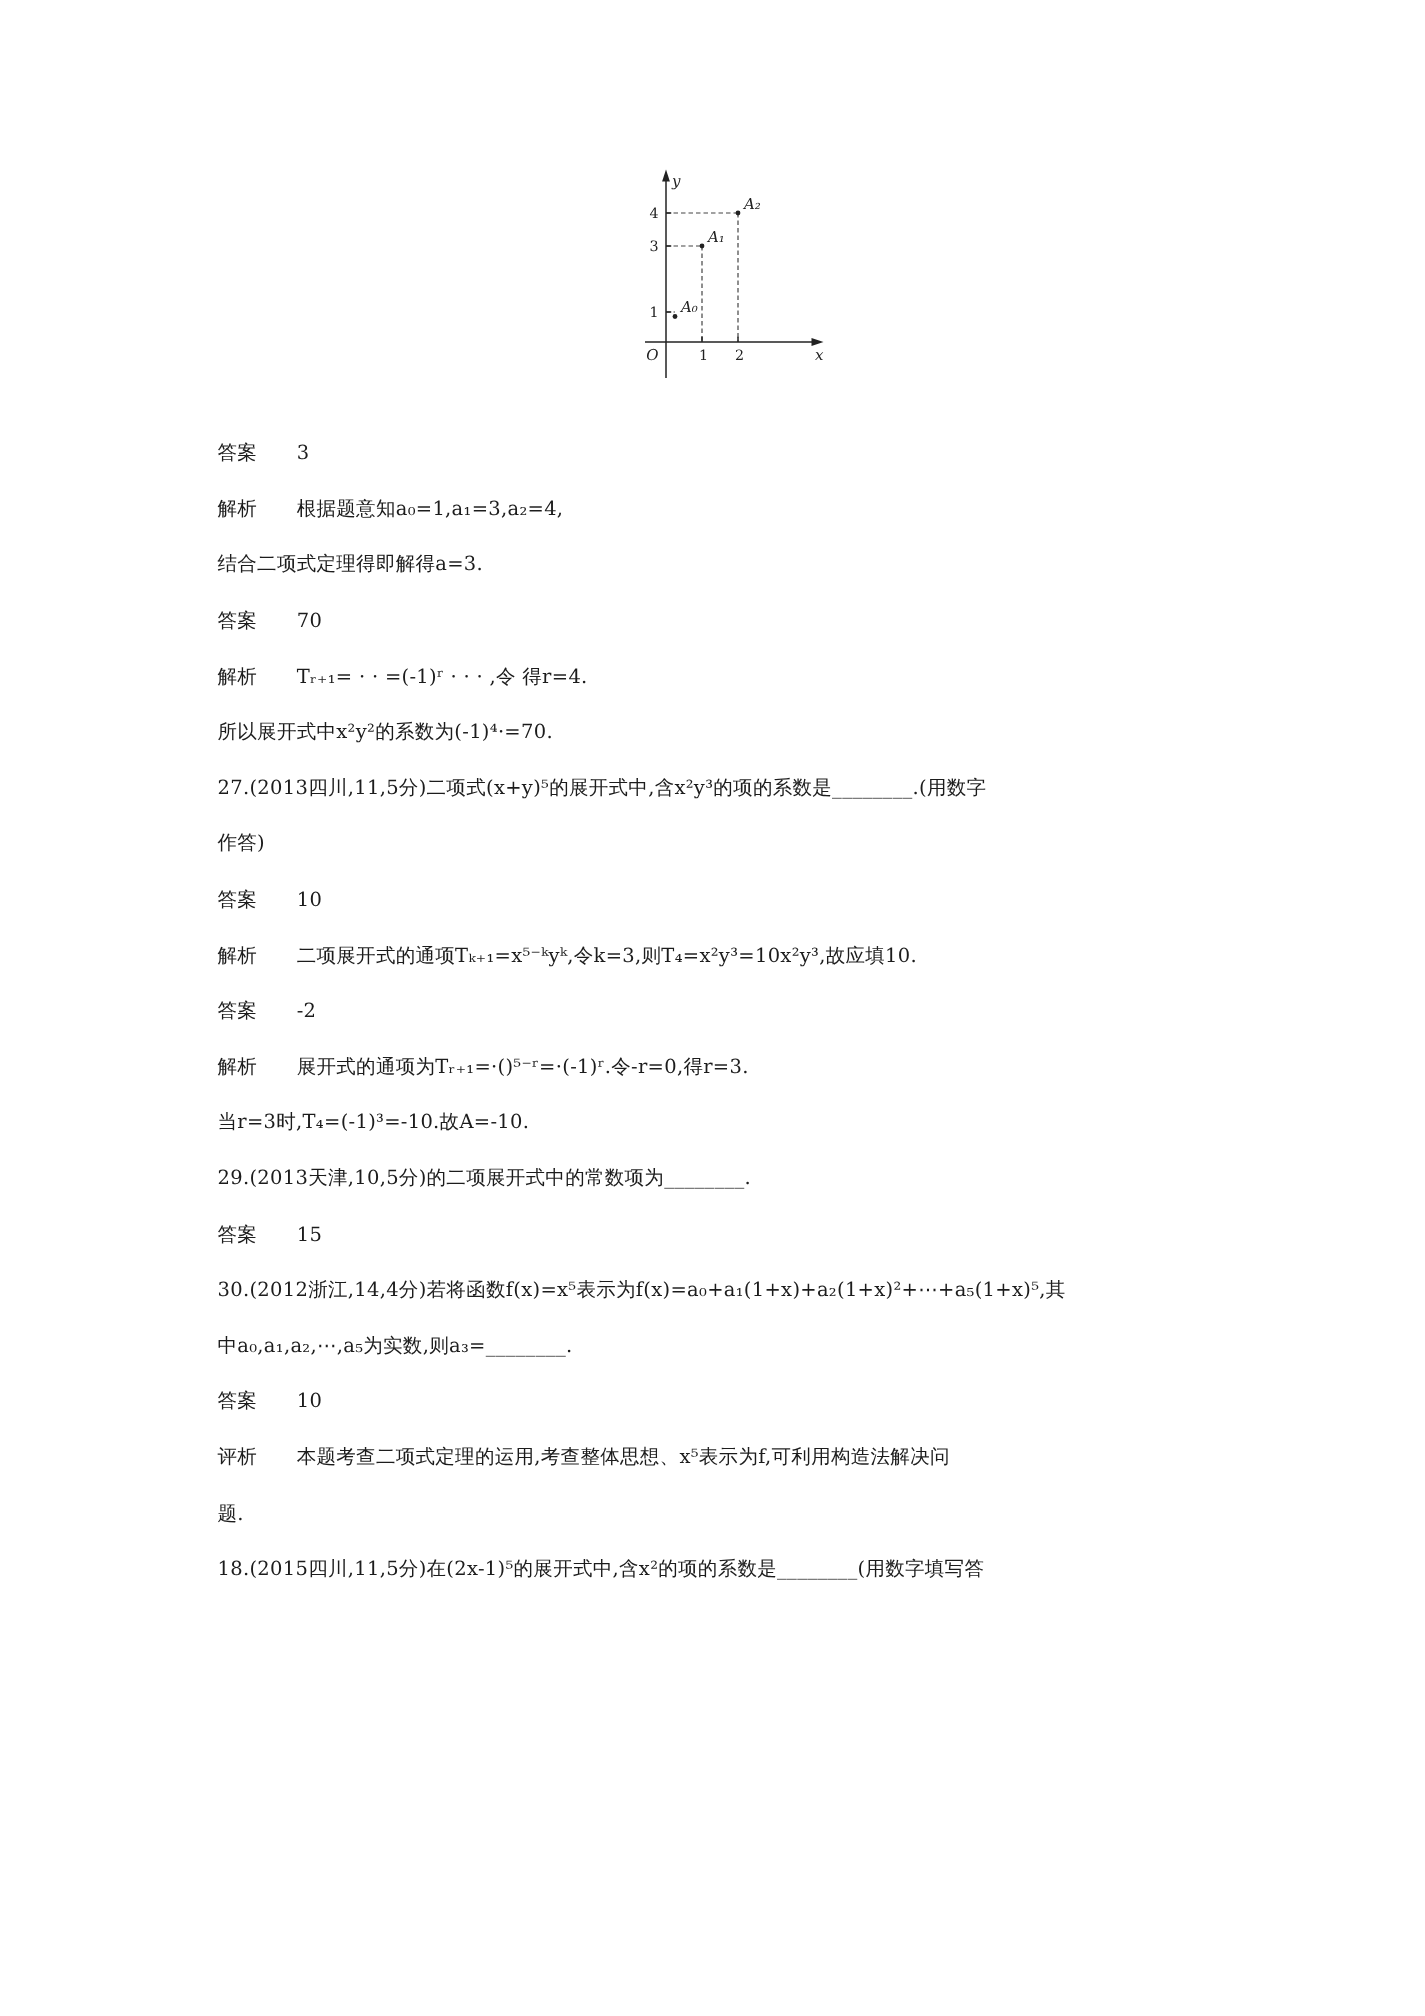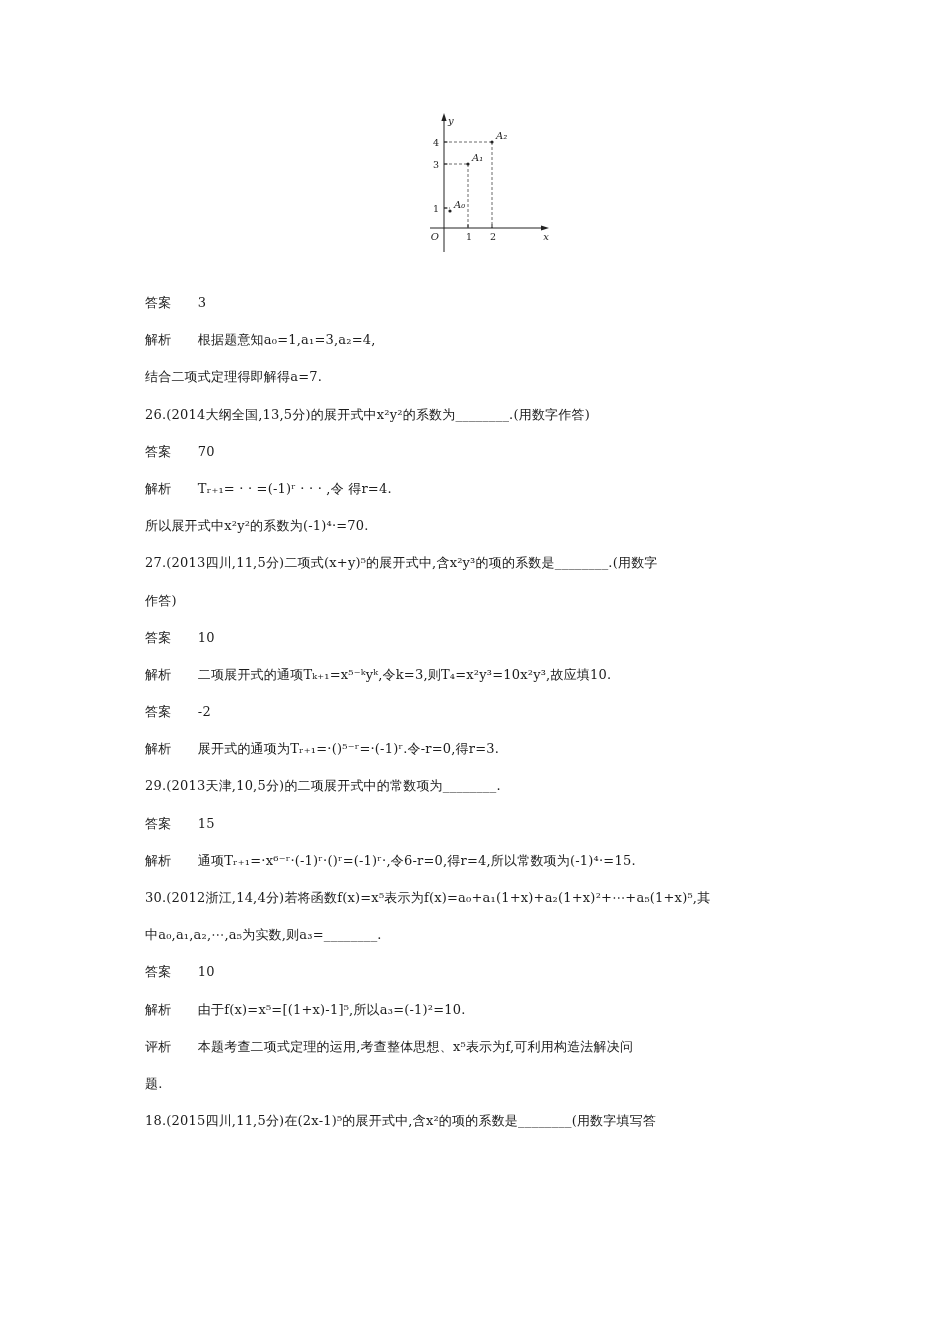--- a/index.html
+++ b/index.html
@@ -73,36 +73,34 @@
         <text class="lbl" x="44" y="96">A₀</text>
         <text class="lbl" x="62" y="49">A₁</text>
         <text class="lbl" x="86" y="27">A₂</text>
       </g>
     </svg>
   </div>
 
   <div class="content">
     <p class="line">答案　　3</p>
     <p class="line">解析　　根据题意知a₀=1,a₁=3,a₂=4,</p>
-    <p class="line">结合二项式定理得即解得a=7.</p>
-    <p class="line">26.(2014大纲全国,13,5分)的展开式中x²y²的系数为________.(用数字作答)</p>
+    <p class="line">结合二项式定理得即解得a=3.</p>
     <p class="line">答案　　70</p>
     <p class="line">解析　　Tᵣ₊₁= · · =(-1)ʳ · · · ,令 得r=4.</p>
     <p class="line">所以展开式中x²y²的系数为(-1)⁴·=70.</p>
     <p class="line">27.(2013四川,11,5分)二项式(x+y)⁵的展开式中,含x²y³的项的系数是________.(用数字</p>
     <p class="line">作答)</p>
     <p class="line">答案　　10</p>
     <p class="line">解析　　二项展开式的通项Tₖ₊₁=x⁵⁻ᵏyᵏ,令k=3,则T₄=x²y³=10x²y³,故应填10.</p>
     <p class="line">答案　　-2</p>
     <p class="line">解析　　展开式的通项为Tᵣ₊₁=·()⁵⁻ʳ=·(-1)ʳ.令-r=0,得r=3.</p>
+    <p class="line">当r=3时,T₄=(-1)³=-10.故A=-10.</p>
     <p class="line">29.(2013天津,10,5分)的二项展开式中的常数项为________.</p>
     <p class="line">答案　　15</p>
-    <p class="line">解析　　通项Tᵣ₊₁=·x⁶⁻ʳ·(-1)ʳ·()ʳ=(-1)ʳ·,令6-r=0,得r=4,所以常数项为(-1)⁴·=15.</p>
     <p class="line">30.(2012浙江,14,4分)若将函数f(x)=x⁵表示为f(x)=a₀+a₁(1+x)+a₂(1+x)²+⋯+a₅(1+x)⁵,其</p>
     <p class="line">中a₀,a₁,a₂,⋯,a₅为实数,则a₃=________.</p>
     <p class="line">答案　　10</p>
-    <p class="line">解析　　由于f(x)=x⁵=[(1+x)-1]⁵,所以a₃=(-1)²=10.</p>
     <p class="line">评析　　本题考查二项式定理的运用,考查整体思想、x⁵表示为f,可利用构造法解决问</p>
     <p class="line">题.</p>
     <p class="line">18.(2015四川,11,5分)在(2x-1)⁵的展开式中,含x²的项的系数是________(用数字填写答</p>
   </div>
 
 </div>
 
 </body></html>

